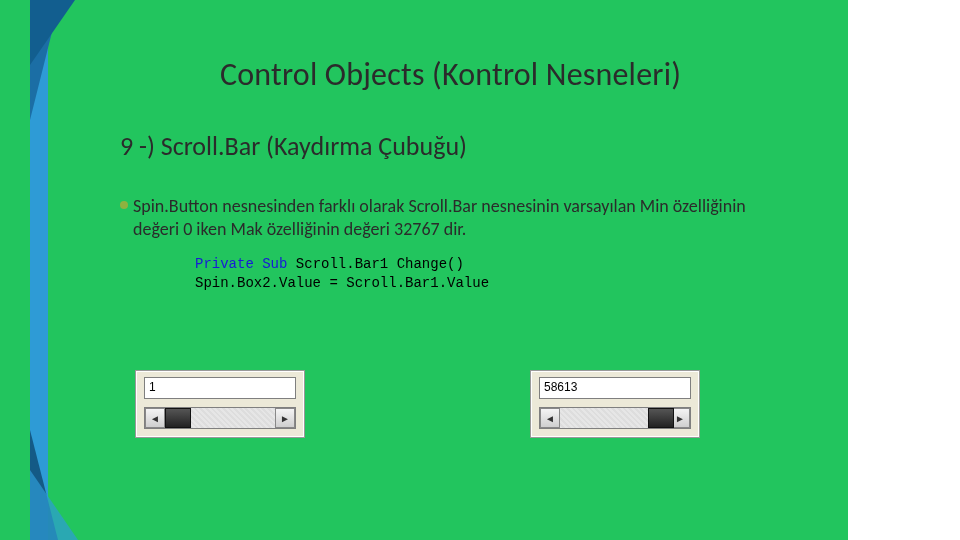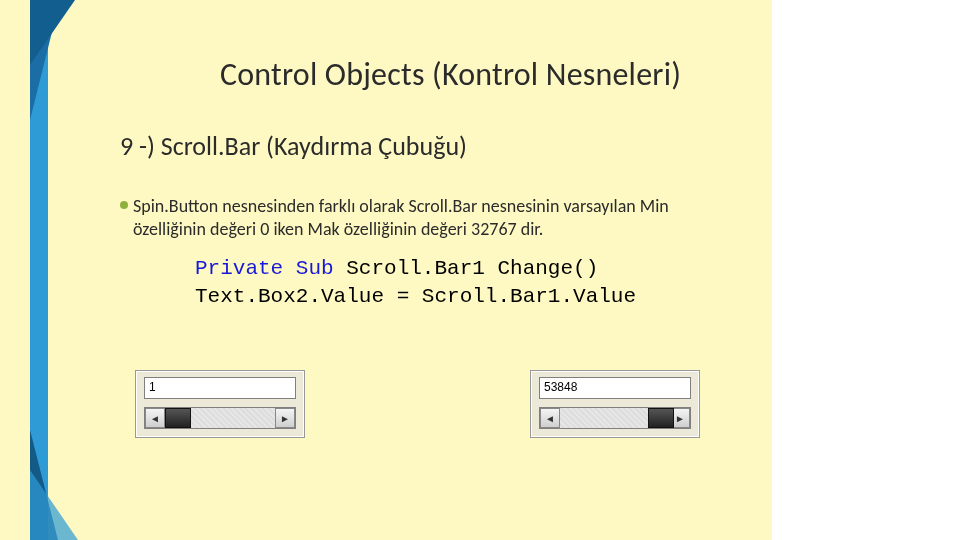--- a/index.html
+++ b/index.html
@@ -1,31 +1,31 @@
 <!DOCTYPE html>
 <html><head>
 <meta charset="utf-8">
 <style>
   * { box-sizing: border-box; margin: 0; padding: 0; }
   html, body { width: 960px; height: 540px; font-family: "Segoe UI", "Calibri", sans-serif; background: #fff; overflow: hidden; }
-  .slide { position: relative; width: 772px; height: 540px; background: #fef9c3; }
+  .slide { position: relative; width: 848px; height: 540px; background: #22c55e; }
   .accent-bar { position: absolute; left: 30px; top: 0; width: 18px; height: 540px; background: #2e9bd6; }
   .tri1 { position: absolute; left: 30px; top: 0; width: 0; height: 0; border-left: 0 solid transparent; border-right: 30px solid transparent; border-top: 120px solid #1b6ea5; }
   .tri2 { position: absolute; left: 30px; top: 0; width: 0; height: 0; border-left: 0 solid transparent; border-right: 45px solid transparent; border-top: 65px solid #125e8f; }
   .tri3 { position: absolute; left: 30px; bottom: 0; width: 0; height: 0; border-left: 0 solid transparent; border-right: 28px solid transparent; border-bottom: 110px solid #0f4f78; opacity:.85; }
   .tri4 { position: absolute; left: 30px; bottom: 0; width: 0; height: 0; border-left: 0 solid transparent; border-right: 48px solid transparent; border-bottom: 70px solid #2e9bd6; opacity:.7; }
 
   .title { position: absolute; left: 220px; top: 55px; font-size: 32px; font-weight: 400; color: #2b2b2b; letter-spacing: .2px; }
   .subtitle { position: absolute; left: 120px; top: 130px; font-size: 26px; font-weight: 400; color: #2b2b2b; }
 
   .bullet-row { position: absolute; left: 120px; top: 195px; right: 70px; font-size: 18px; color: #2b2b2b; line-height: 1.3; }
   .bullet-dot { display: inline-block; width: 8px; height: 8px; background: #8fb23f; border-radius: 50%; position: absolute; left: 0; top: 6px; }
   .bullet-text { margin-left: 13px; }
 
-  .code-block { position: absolute; left: 195px; top: 255px; font-family: "Courier New", monospace; font-size: 21px; line-height: 1.35; }
+  .code-block { position: absolute; left: 195px; top: 255px; font-family: "Courier New", monospace; font-size: 14px; line-height: 1.35; }
   .kw { color: #1818d8; }
 
   .widget { position: absolute; background: #ece9d8; border: 1px solid #999; padding: 6px 8px 8px 8px; box-shadow: 0 0 0 1px #fff inset; }
   .widget.left { left: 135px; top: 370px; width: 170px; }
   .widget.right { left: 530px; top: 370px; width: 170px; }
 
   .textbox { width: 100%; height: 22px; background: #fff; border: 1px solid #7f7f7f; font-family: "MS Sans Serif","Tahoma",sans-serif; font-size: 12px; padding: 2px 4px; color: #000; }
 
   .scrollbar { display: flex; align-items: stretch; height: 22px; margin-top: 8px; border: 1px solid #7f7f7f; background: linear-gradient(#e8e8e8,#d0d0d0); }
   .sb-btn { width: 20px; background: linear-gradient(#f4f4f4,#cfcfcf); border: 1px solid #888; display: flex; align-items: center; justify-content: center; font-size: 10px; color: #333; user-select: none; }
@@ -47,40 +47,40 @@
 
   <div class="bullet-row">
     <span class="bullet-dot"></span>
     <div class="bullet-text">Spin.Button  nesnesinden farklı olarak Scroll.Bar nesnesinin varsayılan Min özelliğinin değeri 0 iken Mak özelliğinin değeri 32767 dir.</div>
   </div>
 
   <div class="code-block">
     <div>
       <span class="kw">Private Sub</span><span> Scroll.Bar1 Change()</span>
     </div>
-    <div>Text.Box2.Value = Scroll.Bar1.Value</div>
+    <div>Spin.Box2.Value = Scroll.Bar1.Value</div>
   </div>
 
   <div class="widget left">
     <div class="textbox">1</div>
     <div class="scrollbar">
       <div class="sb-btn">
           <span>◄</span>
         </div>
       <div class="sb-track">
         <div class="sb-thumb" style="left:0%;"></div>
       </div>
       <div class="sb-btn">
           <span>►</span>
         </div>
     </div>
   </div>
 
   <div class="widget right">
-    <div class="textbox">53848</div>
+    <div class="textbox">58613</div>
     <div class="scrollbar">
       <div class="sb-btn">
           <span>◄</span>
         </div>
       <div class="sb-track">
         <div class="sb-thumb" style="left:80%;"></div>
       </div>
       <div class="sb-btn">
           <span>►</span>
         </div>

